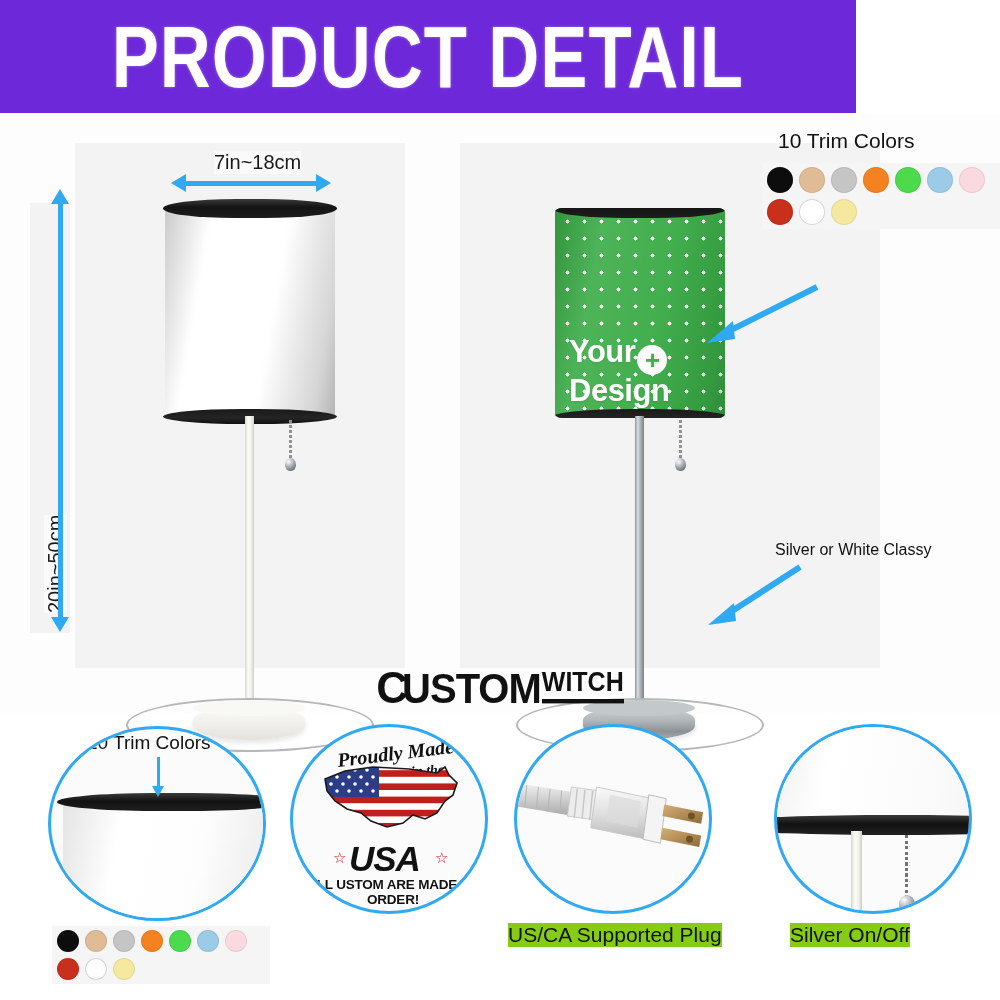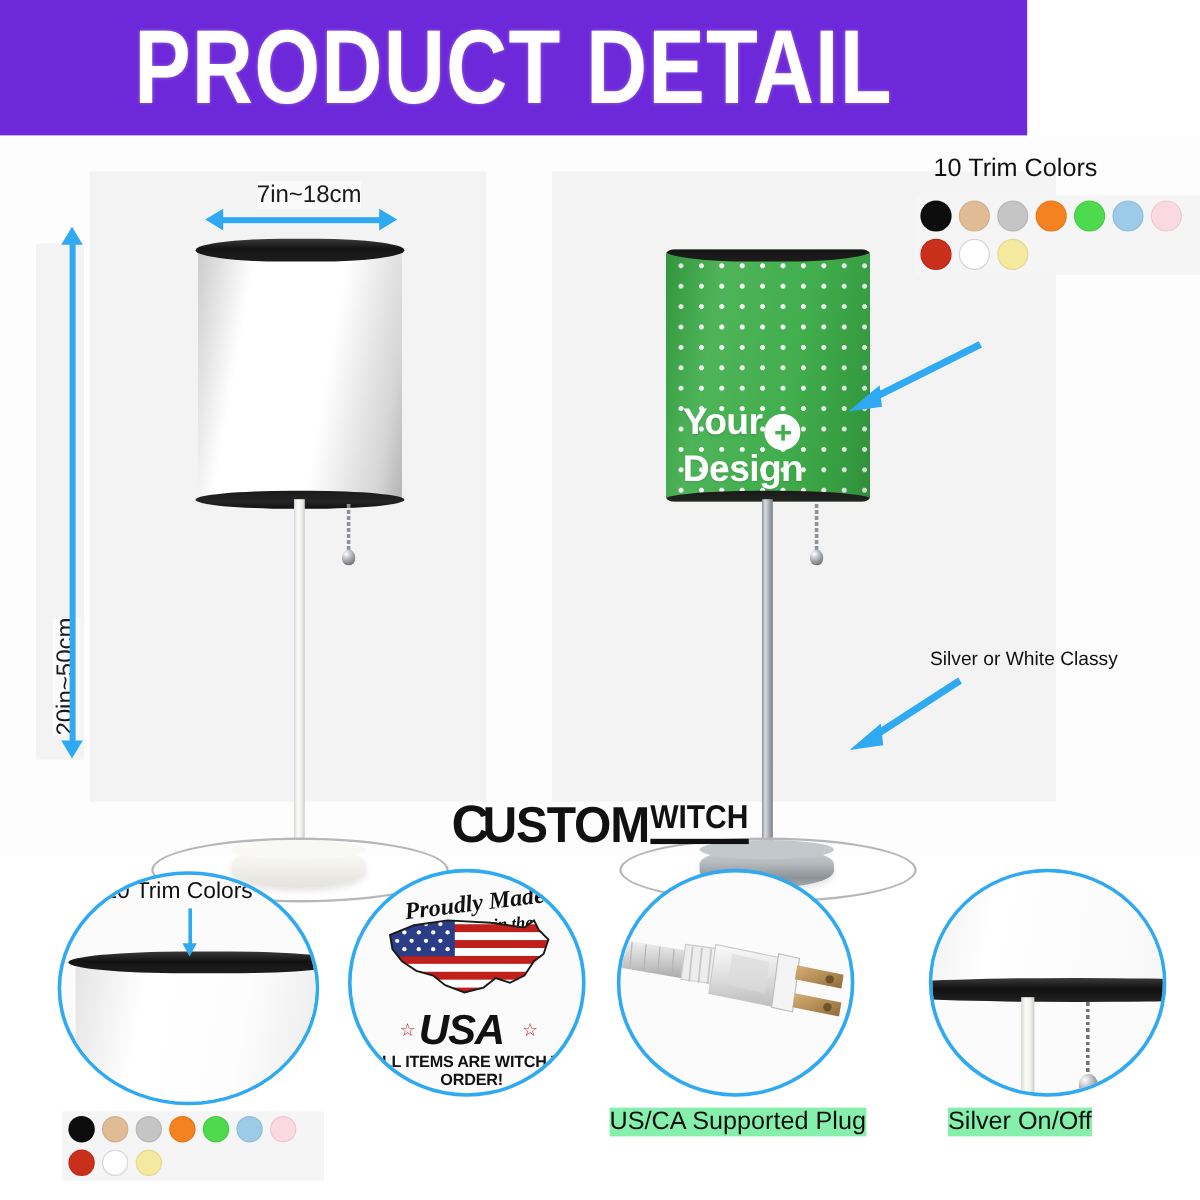--- a/index.html
+++ b/index.html
@@ -268,21 +268,21 @@
     border-radius: 50%;
     border: 3px solid #2ea9f2;
     background: #fbfbfb;
     overflow: hidden;
   }
   .feature-caption {
     position: absolute;
     font-size: 21px;
     color: #111;
     white-space: nowrap;
-    background: #86efac;
+    background: #84cc16;
   }
 
   
   .c1-shade {
     position: absolute;
     left: 12px; top: 72px;
     width: 220px; height: 150px;
     background: linear-gradient(100deg,#e4e4e4 0%,#ffffff 25%,#fdfdfd 60%,#ebebeb 90%,#d9d9d9 100%);
     border-radius: 10px 10px 70px 70px / 6px 6px 60px 60px;
   }
@@ -567,21 +567,21 @@
               <circle cx="56" cy="34" r="1.8"></circle>
             </g>
           </g>
           <path d="M8,22 L28,14 L56,10 L92,12 L120,16 L128,10 L132,18 L140,26 L136,38
                    L128,44 L120,56 L108,62 L96,58 L86,66 L70,70 L54,64 L44,56 L30,52
                    L18,44 L10,34 Z" fill="none" stroke="#1a1a1a" stroke-width="1.6"></path>
         </svg>
         <div class="usa-star" style="left:40px;">☆</div>
         <div class="usa-word">USA</div>
         <div class="usa-star" style="left:142px;">☆</div>
-        <div class="usa-sub">ALL ITEMS ARE WITCH TO ORDER!</div>
+        <div class="usa-sub">ALL USTOM ARE MADE TO ORDER!</div>
       </div>
     </div>
   </div>
 
   <div class="feature" style="left:508px;top:0px;width:240px;height:282px;">
     <div class="circle" style="left:6px;top:6px;width:198px;height:190px;">
       <svg class="plug-wrap" viewBox="0 0 198 190">
         <defs>
           <linearGradient id="cordg" x1="0" y1="0" x2="0" y2="1">
             <stop offset="0%" stop-color="#f2f2f2"></stop>

